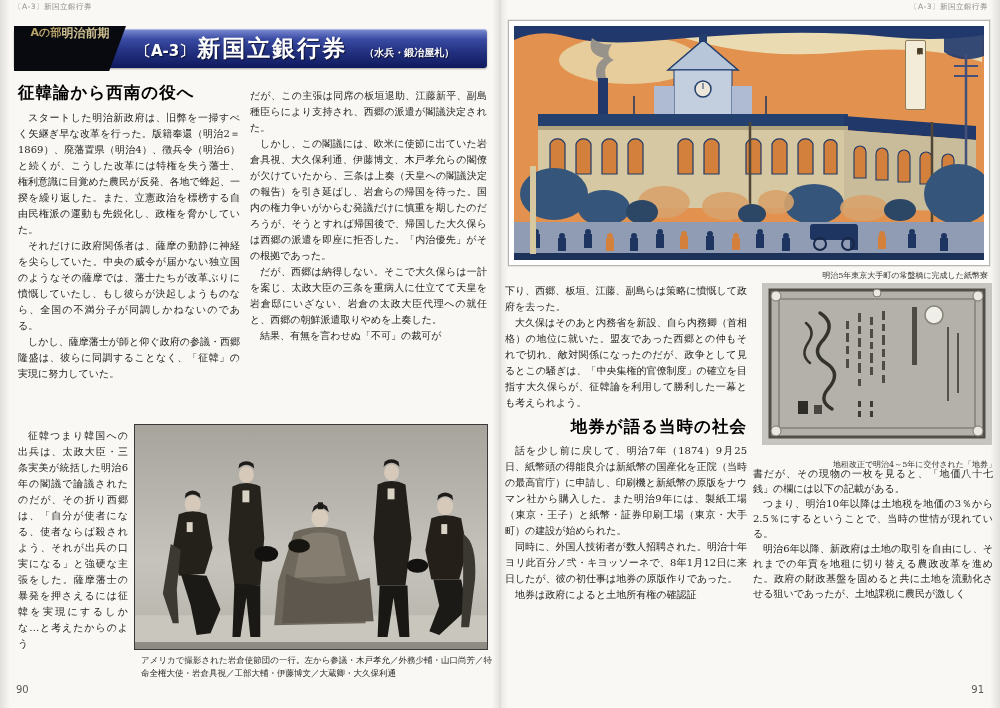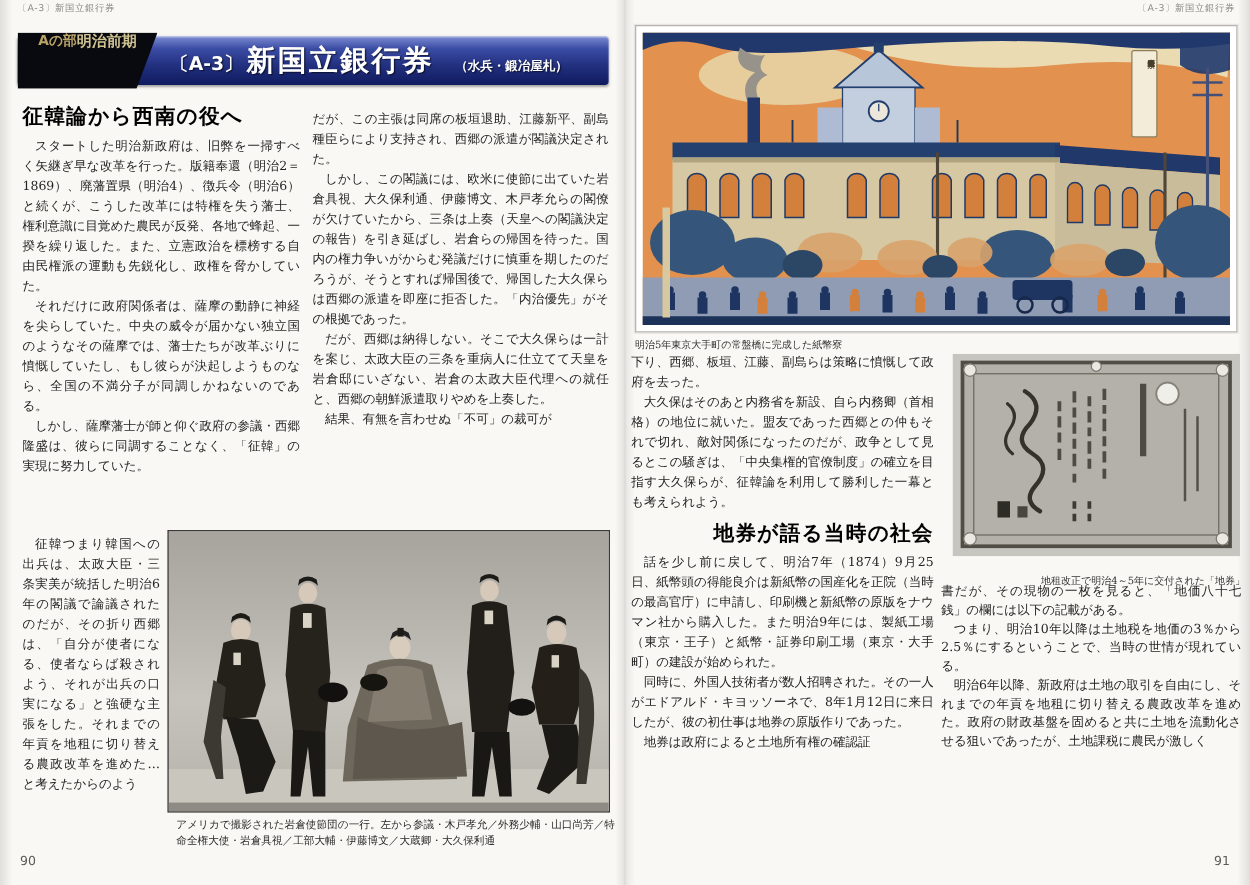--- a/index.html
+++ b/index.html
@@ -40,21 +40,21 @@
           margin:8px 0 8px 0;}
   
   .photo{position:absolute;left:134px;top:424px;width:354px;height:226px;border:1px solid #3a3a3a;
          box-sizing:border-box;background:#b9b6b0;}
   .photo svg{display:block;width:100%;height:100%;}
   .photo-caption{position:absolute;left:141px;top:654px;width:351px;font-size:8.5px;line-height:13px;
                  color:#2a2a2a;text-align:justify;}
   .printframe{position:absolute;left:508px;top:20px;width:482px;height:246px;background:#fff;
               border:1px solid #b7b5b1;box-shadow:0 0 0 1px #e7e5e1;padding:5px;box-sizing:border-box;}
   .printframe svg{display:block;width:100%;height:100%;}
-  .print-caption{position:absolute;left:508px;top:270px;width:480px;text-align:left;font-size:8px;color:#333;}
+  .print-caption{position:absolute;left:508px;top:270px;width:480px;text-align:right;font-size:8px;color:#333;}
   .cartouche{position:absolute;left:905px;top:40px;width:17px;height:64px;background:#f3ecd8;
              border:1px solid #8d7d5c;border-radius:2px;writing-mode:vertical-rl;
              font-size:6px;line-height:8px;color:#4a3e28;padding:2px 1px;overflow:hidden;}
   .cert{position:absolute;left:762px;top:283px;width:230px;height:162px;}
   .cert svg{display:block;width:100%;height:100%;}
   .cert-caption{position:absolute;left:756px;top:459px;width:240px;text-align:right;font-size:8px;color:#333;}
   .pageno{position:absolute;top:684px;font-size:10px;color:#5a5a58;
           font-family:"DejaVu Sans","Liberation Sans",sans-serif;}
   .pageno.left{left:16px;} .pageno.right{right:16px;}
 </style>
@@ -82,21 +82,21 @@
   </div>
 
   <div class="col" style="left:18px;top:84px;width:222px;">
     <h2 class="sec">征韓論から西南の役へ</h2>
     <p>スタートした明治新政府は、旧弊を一掃すべく矢継ぎ早な改革を行った。版籍奉還（明治2＝1869）、廃藩置県（明治4）、徴兵令（明治6）と続くが、こうした改革には特権を失う藩士、権利意識に目覚めた農民が反発、各地で蜂起、一揆を繰り返した。また、立憲政治を標榜する自由民権派の運動も先鋭化し、政権を脅かしていた。</p>
     <p>それだけに政府関係者は、薩摩の動静に神経を尖らしていた。中央の威令が届かない独立国のようなその薩摩では、藩士たちが改革ぶりに憤慨していたし、もし彼らが決起しようものなら、全国の不満分子が同調しかねないのである。</p>
     <p>しかし、薩摩藩士が師と仰ぐ政府の参議・西郷隆盛は、彼らに同調することなく、「征韓」の実現に努力していた。</p>
   </div>
 
   <div class="col" style="left:18px;top:428px;width:110px;">
-    <p>征韓つまり韓国への出兵は、太政大臣・三条実美が統括した明治6年の閣議で論議されたのだが、その折り西郷は、「自分が使者になる、使者ならば殺されよう、それが出兵の口実になる」と強硬な主張をした。それまでの年貢を地租に切り替える農政改革を進めた…と考えたからのよう</p>
+    <p>征韓つまり韓国への出兵は、太政大臣・三条実美が統括した明治6年の閣議で論議されたのだが、その折り西郷は、「自分が使者になる、使者ならば殺されよう、それが出兵の口実になる」と強硬な主張をした。薩摩藩士の暴発を押さえるには征韓を実現にするしかな…と考えたからのよう</p>
   </div>
 
   <div class="col" style="left:250px;top:88px;width:237px;">
     <p class="cont">だが、この主張は同席の板垣退助、江藤新平、副島種臣らにより支持され、西郷の派遣が閣議決定された。</p>
     <p>しかし、この閣議には、欧米に使節に出ていた岩倉具視、大久保利通、伊藤博文、木戸孝允らの閣僚が欠けていたから、三条は上奏（天皇への閣議決定の報告）を引き延ばし、岩倉らの帰国を待った。国内の権力争いがからむ発議だけに慎重を期したのだろうが、そうとすれば帰国後で、帰国した大久保らは西郷の派遣を即座に拒否した。「内治優先」がその根拠であった。</p>
     <p>だが、西郷は納得しない。そこで大久保らは一計を案じ、太政大臣の三条を重病人に仕立てて天皇を岩倉邸にいざない、岩倉の太政大臣代理への就任と、西郷の朝鮮派遣取りやめを上奏した。</p>
     <p>結果、有無を言わせぬ「不可」の裁可が</p>
   </div>
 
   <div class="photo">
@@ -273,21 +273,21 @@
     </svg>
   </div>
   <div class="cartouche">東京名所大手町紙幣寮図</div>
   <div class="print-caption">明治5年東京大手町の常盤橋に完成した紙幣寮</div>
 
   <div class="col" style="left:505px;top:283px;width:242px;">
     <p class="cont">下り、西郷、板垣、江藤、副島らは策略に憤慨して政府を去った。</p>
     <p>大久保はそのあと内務省を新設、自ら内務卿（首相格）の地位に就いた。盟友であった西郷との仲もそれで切れ、敵対関係になったのだが、政争として見るとこの騒ぎは、「中央集権的官僚制度」の確立を目指す大久保らが、征韓論を利用して勝利した一幕とも考えられよう。</p>
     <h2 class="sec2">地券が語る当時の社会</h2>
     <p>話を少し前に戻して、明治7年（1874）9月25日、紙幣頭の得能良介は新紙幣の国産化を正院（当時の最高官庁）に申請し、印刷機と新紙幣の原版をナウマン社から購入した。また明治9年には、製紙工場（東京・王子）と紙幣・証券印刷工場（東京・大手町）の建設が始められた。</p>
-    <p>同時に、外国人技術者が数人招聘された。その一人がエドアルド・キヨッソーネで、8年1月12日に来日したが、彼の初仕事は地券の原版作りであった。</p>
+    <p>同時に、外国人技術者が数人招聘された。明治十年ヨリ此百分ノ弐・キヨッソーネで、8年1月12日に来日したが、彼の初仕事は地券の原版作りであった。</p>
     <p>地券は政府によると土地所有権の確認証</p>
   </div>
 
   <div class="cert">
     <svg viewBox="0 0 230 162" preserveAspectRatio="none">
       <rect width="230" height="162" fill="#c7c5bf"></rect>
       <rect x="8" y="7" width="214" height="147" fill="#b3b1a9" stroke="#504e47" stroke-width="3"></rect>
       <rect x="17" y="16" width="196" height="129" fill="none" stroke="#6b695f" stroke-width="1"></rect>
       <g fill="#eae8e2" stroke="#7a7870" stroke-width="1">
         <circle cx="14" cy="13" r="5"></circle>

